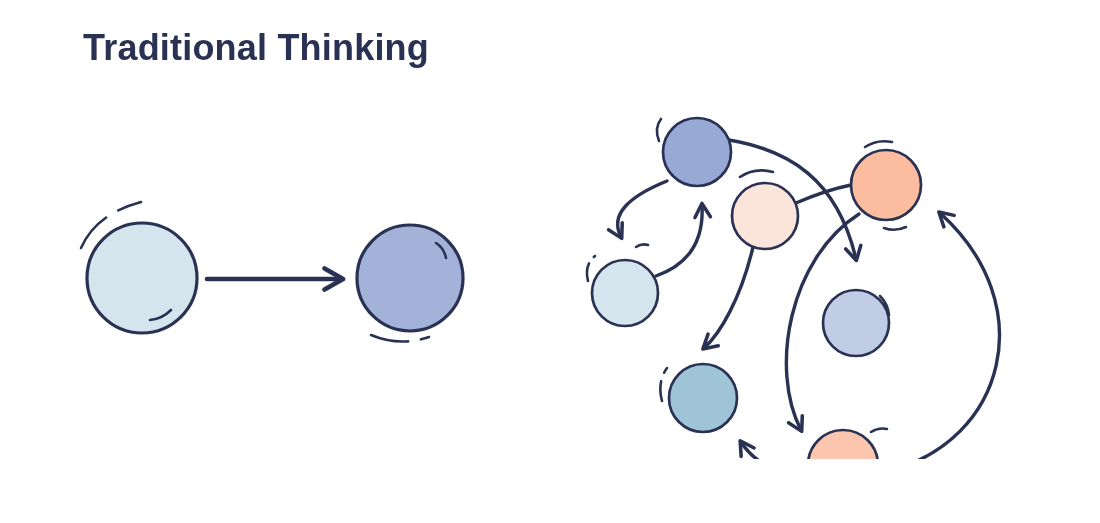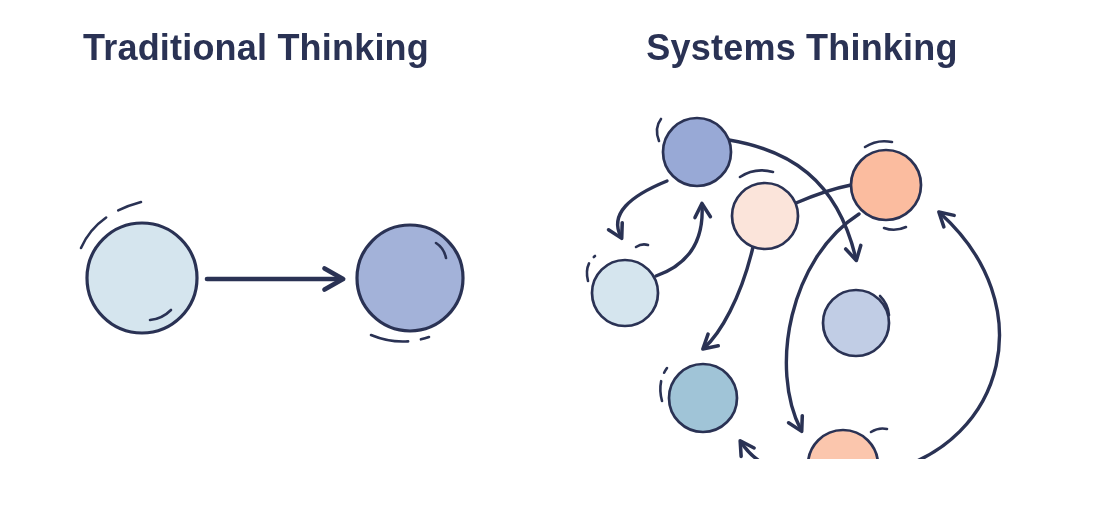--- a/index.html
+++ b/index.html
@@ -23,21 +23,20 @@
   }
   #title-traditional { left:256px; }
   #title-systems    { left:802px; }
   svg.diagram { position:absolute; left:0; top:0; }
 </style>
 </head>
 <body>
 
 <div class="canvas">
   <h1 class="title" id="title-traditional">Traditional Thinking</h1>
-  <h1 class="title" id="title-systems">Systems Thinking</h1>
 
   <svg class="diagram" width="1100" height="523" viewBox="0 0 1100 523">
     <defs>
       <marker id="ah" viewBox="0 0 10 10" refX="7" refY="5" markerWidth="6.5" markerHeight="6.5" orient="auto-start-reverse">
         <path d="M 1.5 1.5 L 7.7 5 L 1.5 8.5" fill="none" stroke="#2a3254" stroke-width="1.6" stroke-linecap="round" stroke-linejoin="round"></path>
       </marker>
     </defs>
     <g>
         <path d="M 207 279 L 341 279" fill="none" stroke="#2a3254" stroke-width="4.6" stroke-linecap="round" marker-end="url(#ah)"></path>
         <circle cx="142" cy="278" r="55" fill="#d5e5ee" stroke="#2a3254" stroke-width="3.2"></circle>

